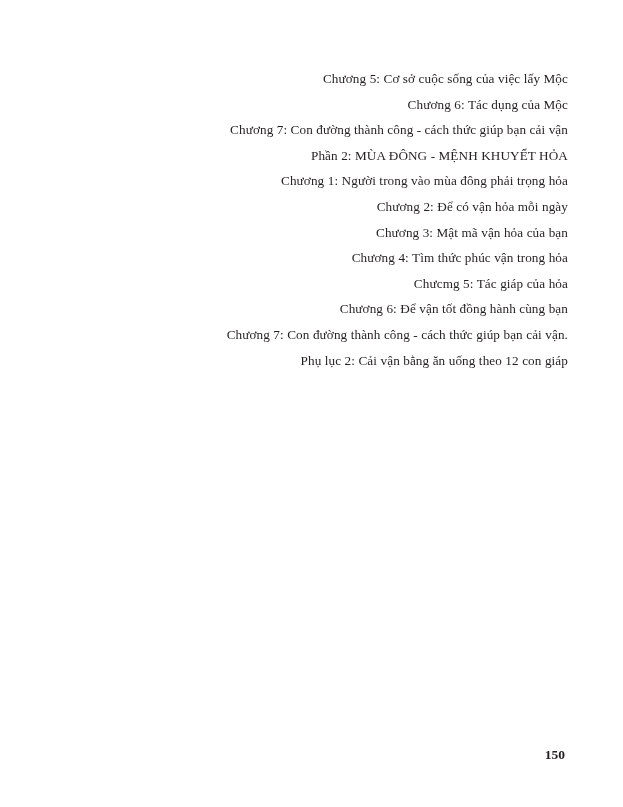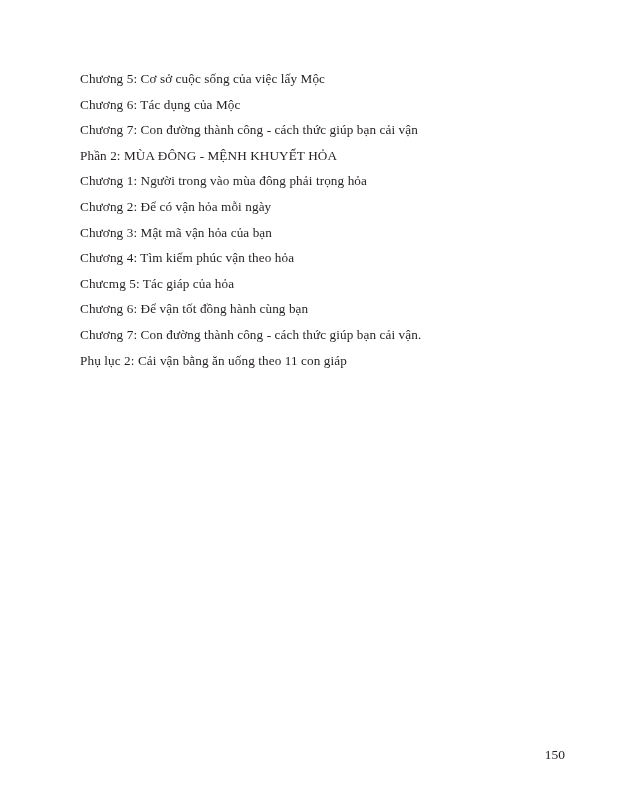--- a/index.html
+++ b/index.html
@@ -15,53 +15,54 @@
     position: relative;
     overflow: hidden;
   }
   .page {
     position: absolute;
     inset: 0;
     background: #ffffff;
   }
   .content {
     position: absolute;
-    left: 80px;
+    left: 68px;
     top: 66px;
     width: 500px;
+    text-align: right;
   }
   .toc-line {
     font-size: 13.2px;
     line-height: 25.6px;
     letter-spacing: 0.1px;
     white-space: nowrap;
     color: #231f20;
   }
   .folio {
     position: absolute;
     right: 58px;
     bottom: 44px;
     font-size: 13.5px;
-    font-weight: normal;
+    font-weight: bold;
     color: #231f20;
     font-family: "Liberation Serif", serif;
   }
 </style>
 </head>
 <body>
 
 <div class="page">
   <div class="content">
     <div class="toc-line">Chương 5: Cơ sở cuộc sống của việc lấy Mộc</div>
     <div class="toc-line">Chương 6: Tác dụng của Mộc</div>
     <div class="toc-line">Chương 7: Con đường thành công - cách thức giúp bạn cải vận</div>
     <div class="toc-line">Phần 2: MÙA ĐÔNG - MỆNH KHUYẾT HỎA</div>
     <div class="toc-line">Chương 1: Người trong vào mùa đông phải trọng hỏa</div>
     <div class="toc-line">Chương 2: Để có vận hỏa mỗi ngày</div>
     <div class="toc-line">Chương 3: Mật mã vận hỏa của bạn</div>
-    <div class="toc-line">Chương 4: Tìm kiếm phúc vận theo hỏa</div>
+    <div class="toc-line">Chương 4: Tìm thức phúc vận trong hỏa</div>
     <div class="toc-line">Chưcmg 5: Tác giáp của hỏa</div>
     <div class="toc-line">Chương 6: Để vận tốt đồng hành cùng bạn</div>
     <div class="toc-line">Chương 7: Con đường thành công - cách thức giúp bạn cải vận.</div>
-    <div class="toc-line">Phụ lục 2: Cải vận bằng ăn uống theo 11 con giáp</div>
+    <div class="toc-line">Phụ lục 2: Cải vận bằng ăn uống theo 12 con giáp</div>
   </div>
   <div class="folio">150</div>
 </div>
 
 </body></html>

